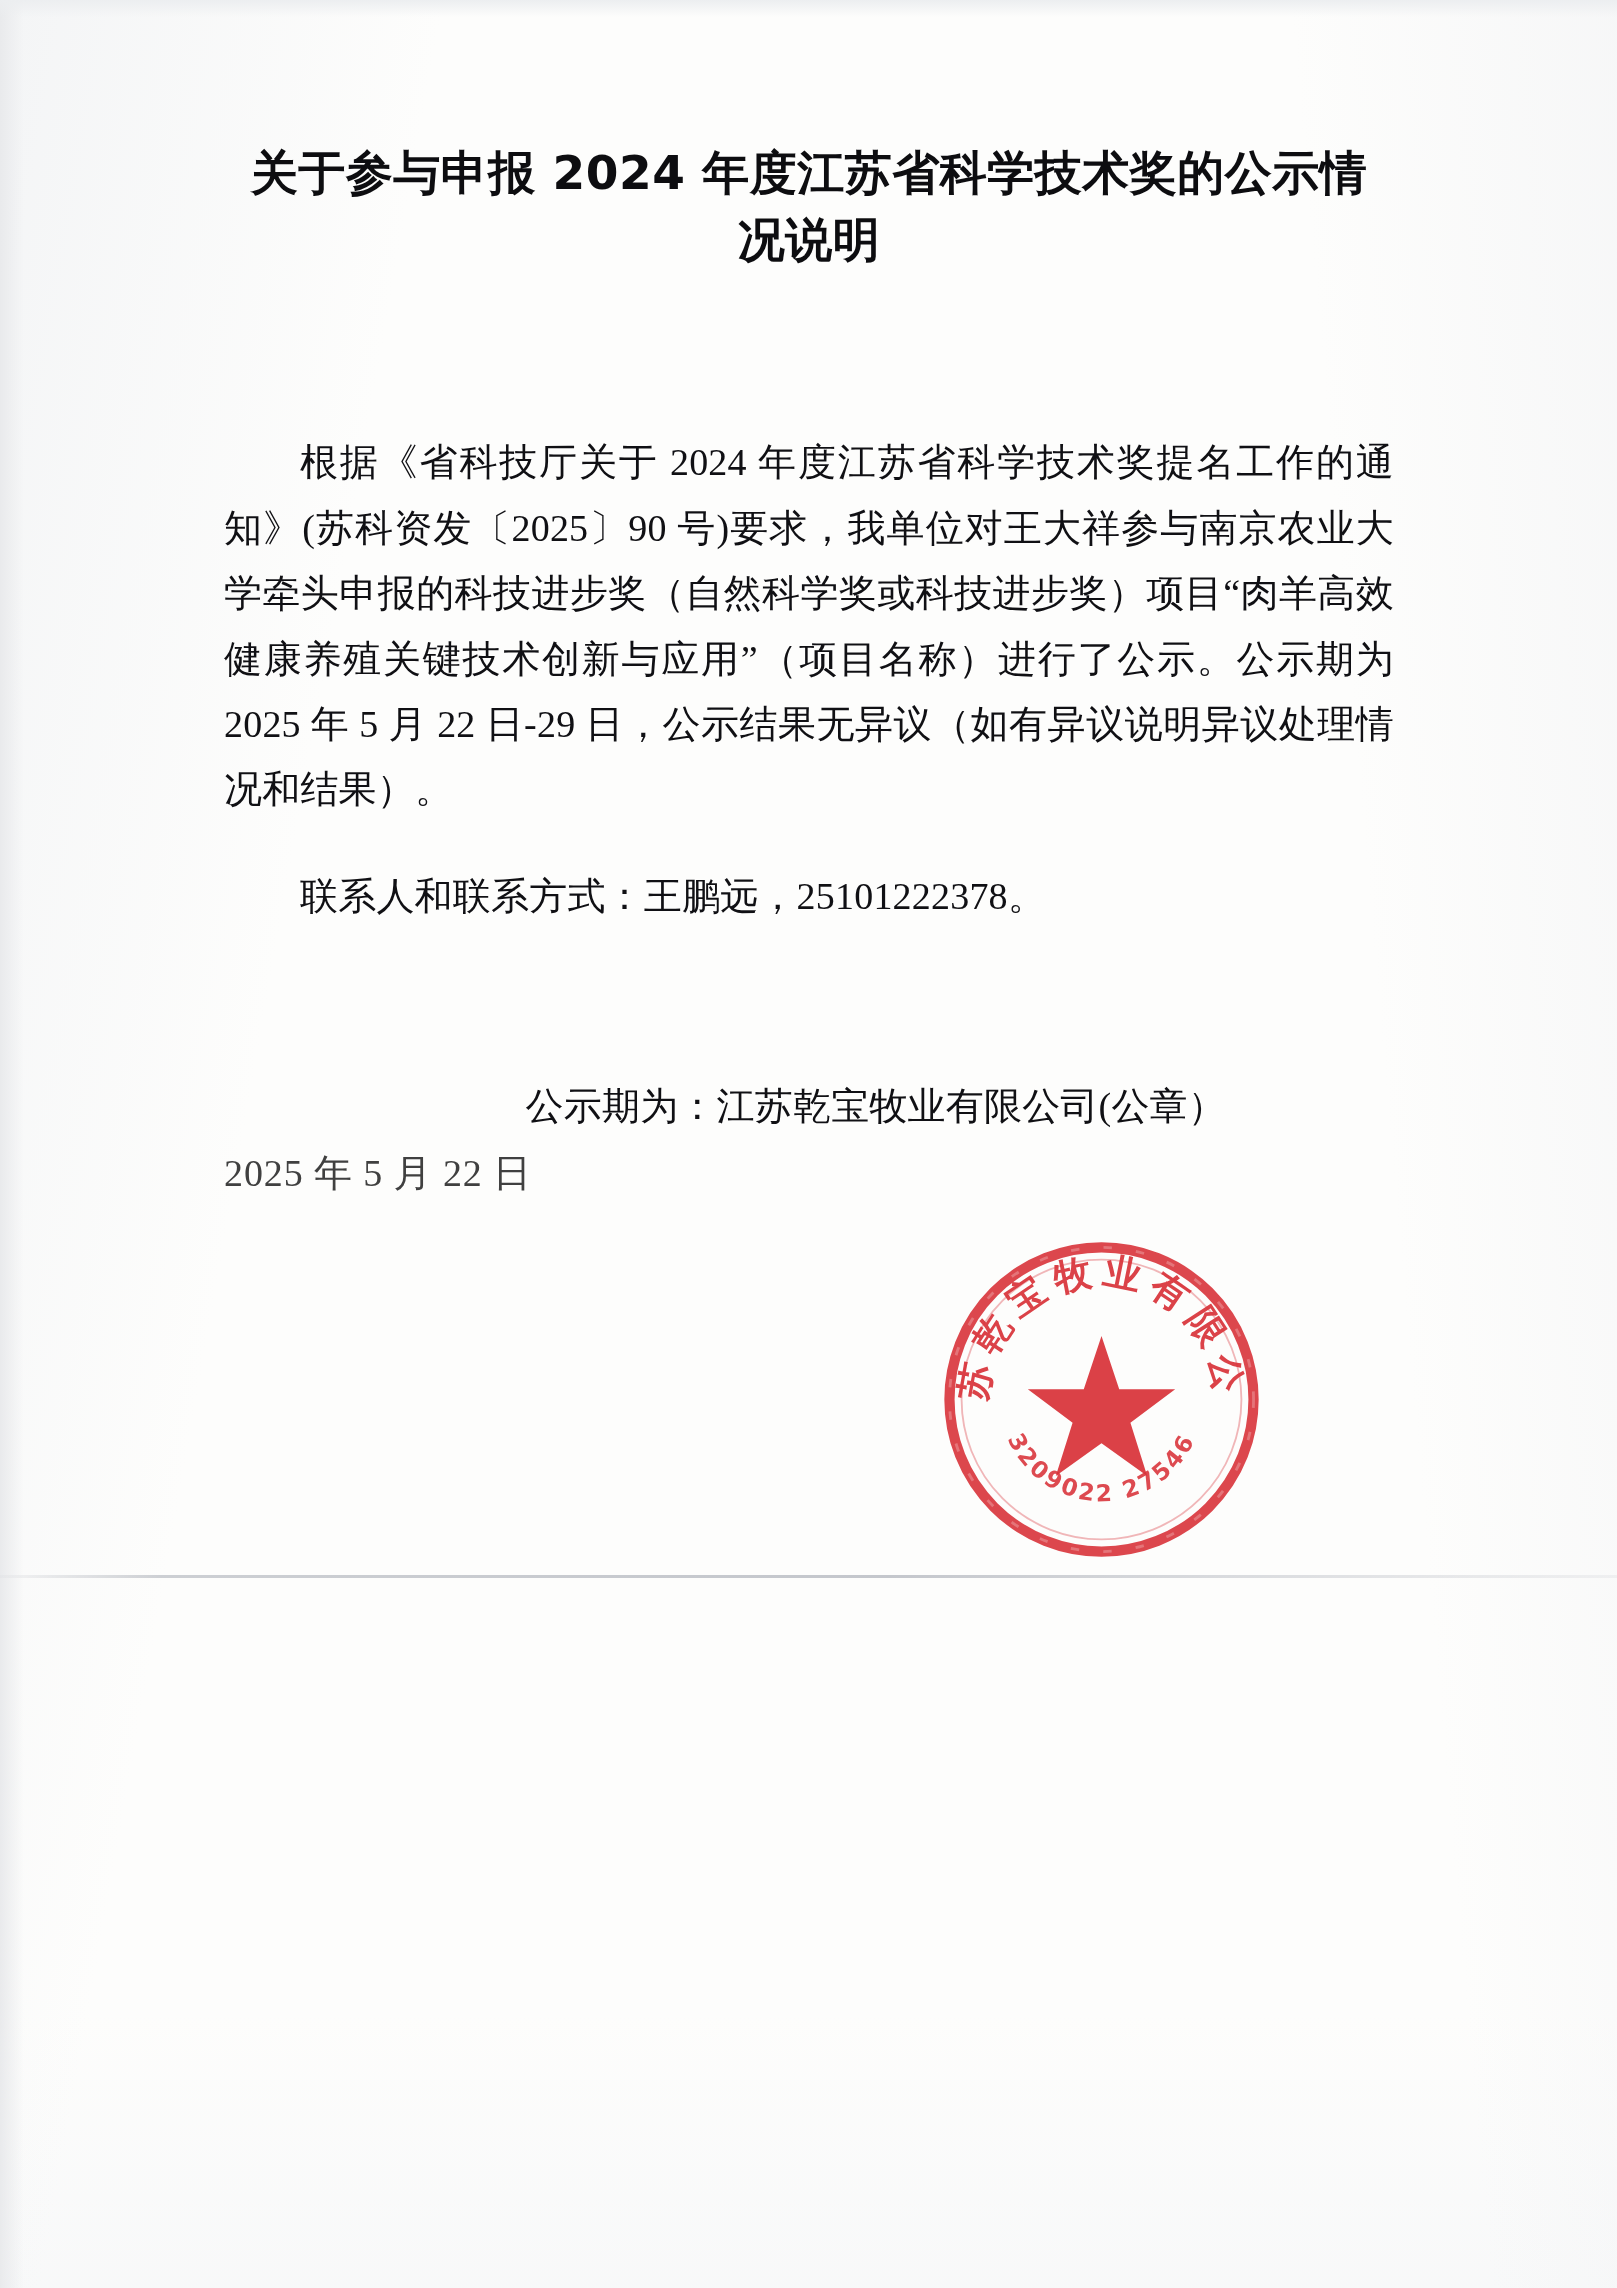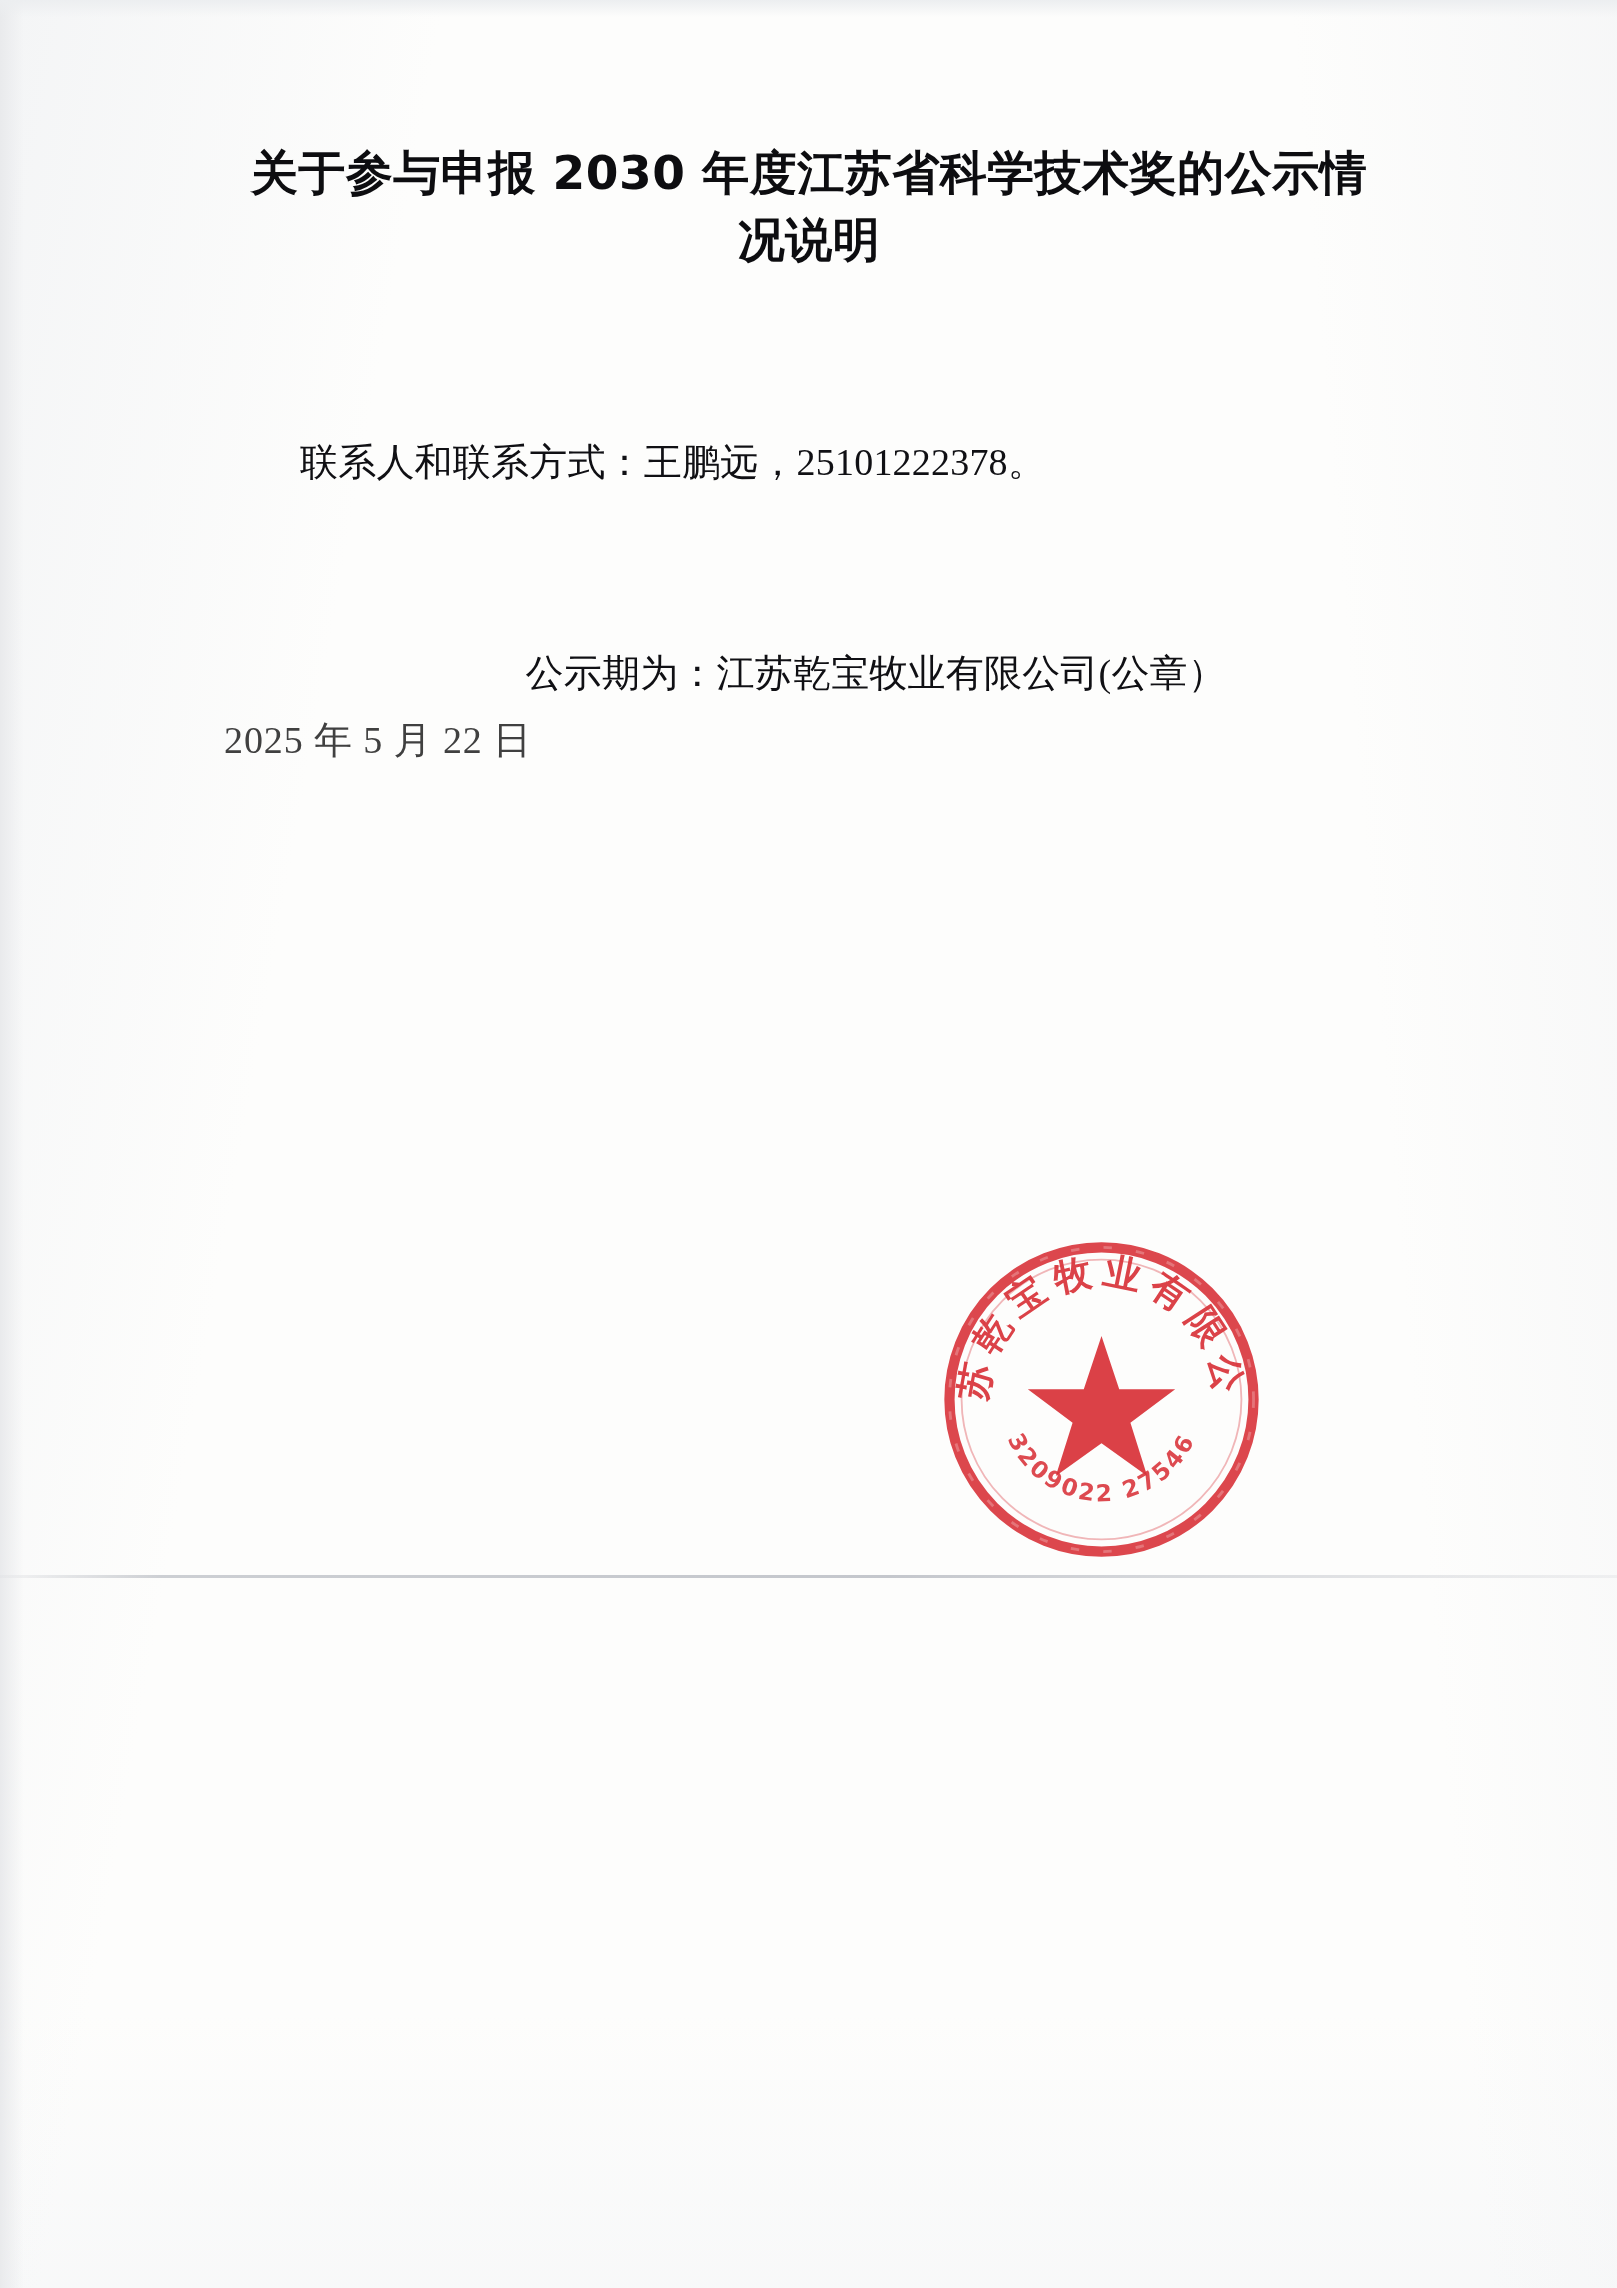--- a/index.html
+++ b/index.html
@@ -133,23 +133,24 @@
 </head>
 <body>
 
 <div class="page">
   <div class="scan-edge-left"></div>
   <div class="scan-edge-top"></div>
   <div class="fold-line"></div>
 
   <div class="content">
 
-    <h1 class="doc-title">关于参与申报 2030 年度江苏省科学技术奖的公示情况说明</h1>
+    <h1 class="doc-title">关于参与申报 2024 年度江苏省科学技术奖的公示情况说明</h1>
 
     <div class="body-block">
+      <p class="para indent">根据《省科技厅关于 2024 年度江苏省科学技术奖提名工作的通知》(苏科资发〔2025〕90 号)要求，我单位对王大祥参与南京农业大学牵头申报的科技进步奖（自然科学奖或科技进步奖）项目“肉羊高效健康养殖关键技术创新与应用”（项目名称）进行了公示。公示期为 2025 年 5 月 22 日-29 日，公示结果无异议（如有异议说明异议处理情况和结果）。</p>
 
       <p class="para indent tight">联系人和联系方式：王鹏远，25101222378。</p>
 
     </div>
 
     <div class="sign-block">
       <div class="sign-line">公示期为：江苏乾宝牧业有限公司(公章）</div>
       <div class="sign-date">2025 年 5 月 22 日</div>
     </div>
 

